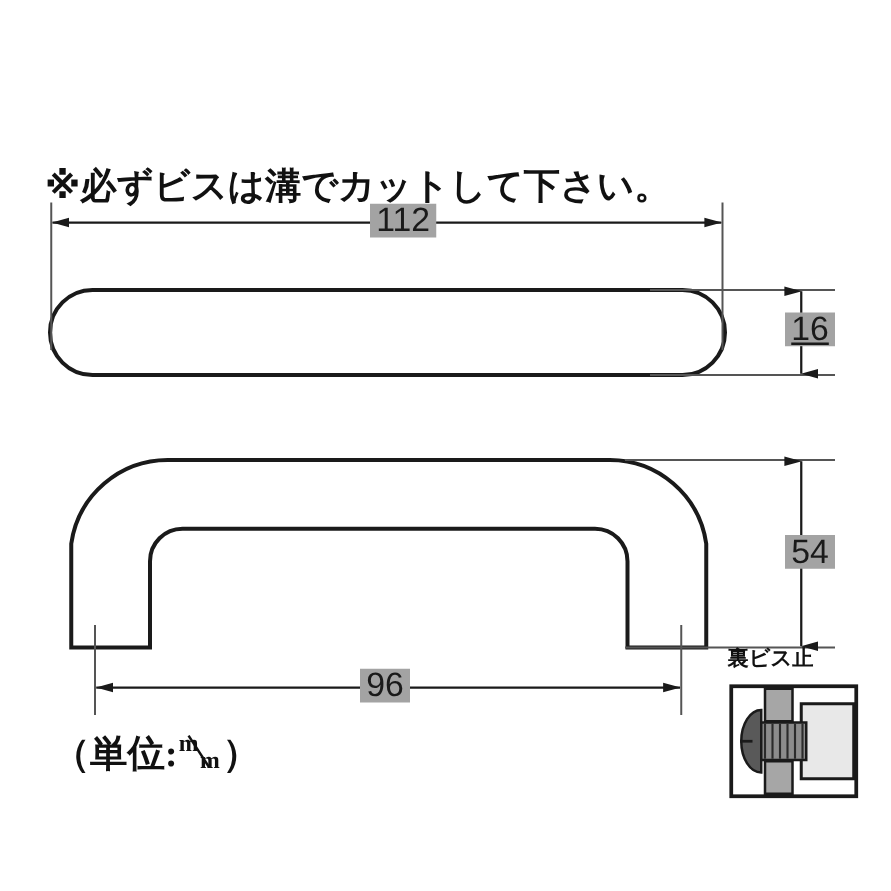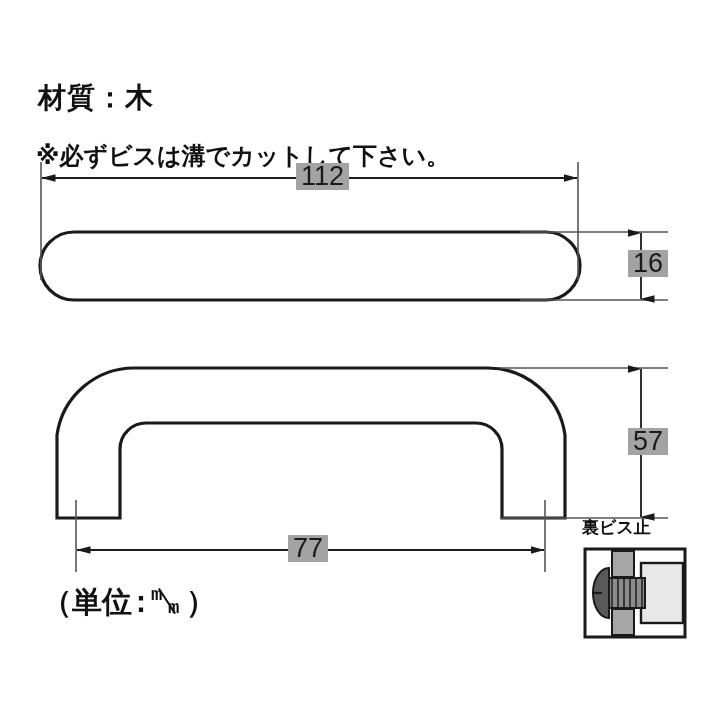--- a/index.html
+++ b/index.html
@@ -24,26 +24,26 @@
   }
   .note-text {
     position: absolute;
     font-family: "DejaVu Sans", "Liberation Sans", sans-serif;
     font-weight: 700;
     color: #111111;
     white-space: nowrap;
     line-height: 1;
   }
   #material-note { left: 38px; top: 84px; font-size: 28px; letter-spacing: 1px; }
-  #screw-note   { left: 36px; top: 144px; font-size: 24px; letter-spacing: 0px; }
+  #screw-note   { left: 36px; top: 134px; font-size: 29px; letter-spacing: 0px; }
   #unit-note {
     position: absolute;
     left: 42px;
     top: 588px;
-    font-family: Liberation Mono, monospace;
+    font-family: Liberation Serif, serif;
     font-weight: 700;
     font-size: 30px;
     color: #111111;
     white-space: nowrap;
     display: flex;
     align-items: center;
     line-height: 1;
   }
   #unit-note .frac {
     display: inline-block;
@@ -70,21 +70,21 @@
     font-family: "Liberation Sans", sans-serif;
     font-size: 27px;
     color: #1a1a1a;
     background: #a3a3a3;
     padding: 0 5px;
     white-space: nowrap;
     line-height: 1;
   }
   #dim-112-label { left: 296px; top: 163px; }
   #dim-96-label  { left: 288px; top: 535px; }
-  #dim-16-label  { left: 628px; top: 250px; }
+  #dim-16-label  { left: 628px; top: 250px; text-decoration: underline; }
   #dim-31-label  { left: 628px; top: 428px; }
   #detail-label {
     position: absolute;
     left: 582px;
     top: 519px;
     font-family: "DejaVu Sans", "Liberation Sans", sans-serif;
     font-weight: 700;
     font-size: 17px;
     color: #111111;
     white-space: nowrap;
@@ -183,31 +183,30 @@
       </g>
 
       <path d="M 609,568
                A 16,25 0 0 0 609,618
                Z" fill="#595959" stroke="#1a1a1a" stroke-width="2"></path>
 
       <line x1="592" y1="593" x2="602" y2="593" stroke="#1a1a1a" stroke-width="2.2"></line>
     </g>
   </svg>
 
-  <div class="note-text" id="material-note">材質：木</div>
 
   <div class="note-text" id="screw-note">※必ずビスは溝でカットして下さい。</div>
 
   <div class="dim-label" id="dim-112-label">112</div>
 
-  <div class="dim-label" id="dim-96-label">77</div>
+  <div class="dim-label" id="dim-96-label">96</div>
 
   <div class="dim-label" id="dim-16-label">16</div>
 
-  <div class="dim-label" id="dim-31-label">57</div>
+  <div class="dim-label" id="dim-31-label">54</div>
 
   <div id="detail-label">裏ビス止</div>
 
   <div id="unit-note">
     <span>（単位:</span>
       <span class="frac">
         <span class="num">m</span>
         <span class="bar"></span>
         <span class="den">m</span>
       </span>

